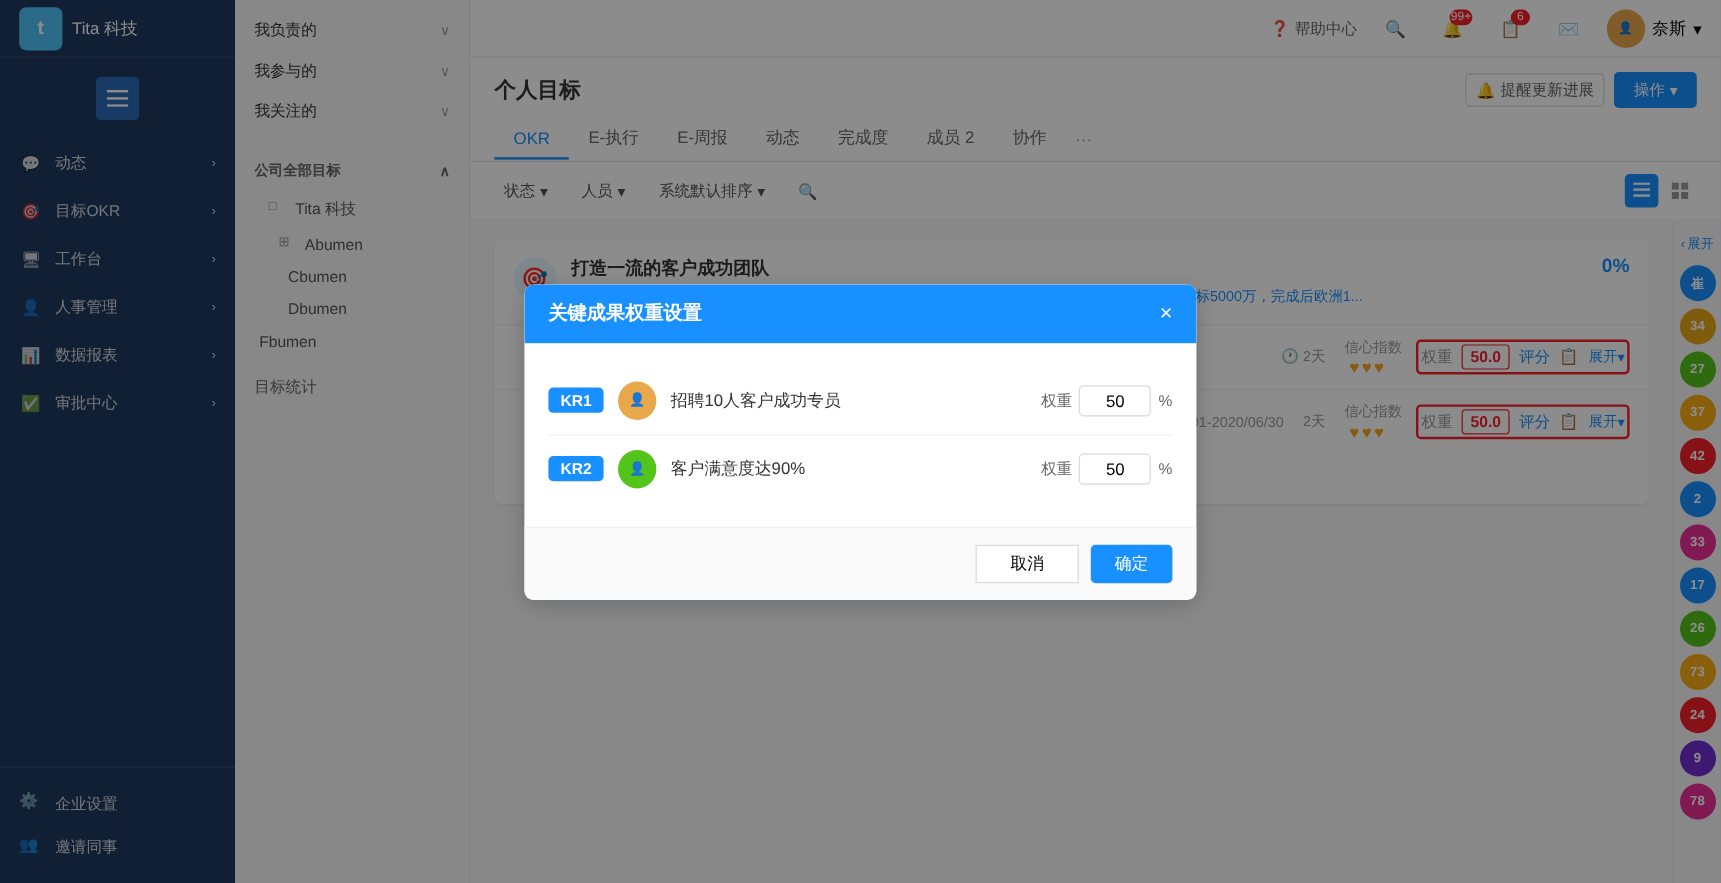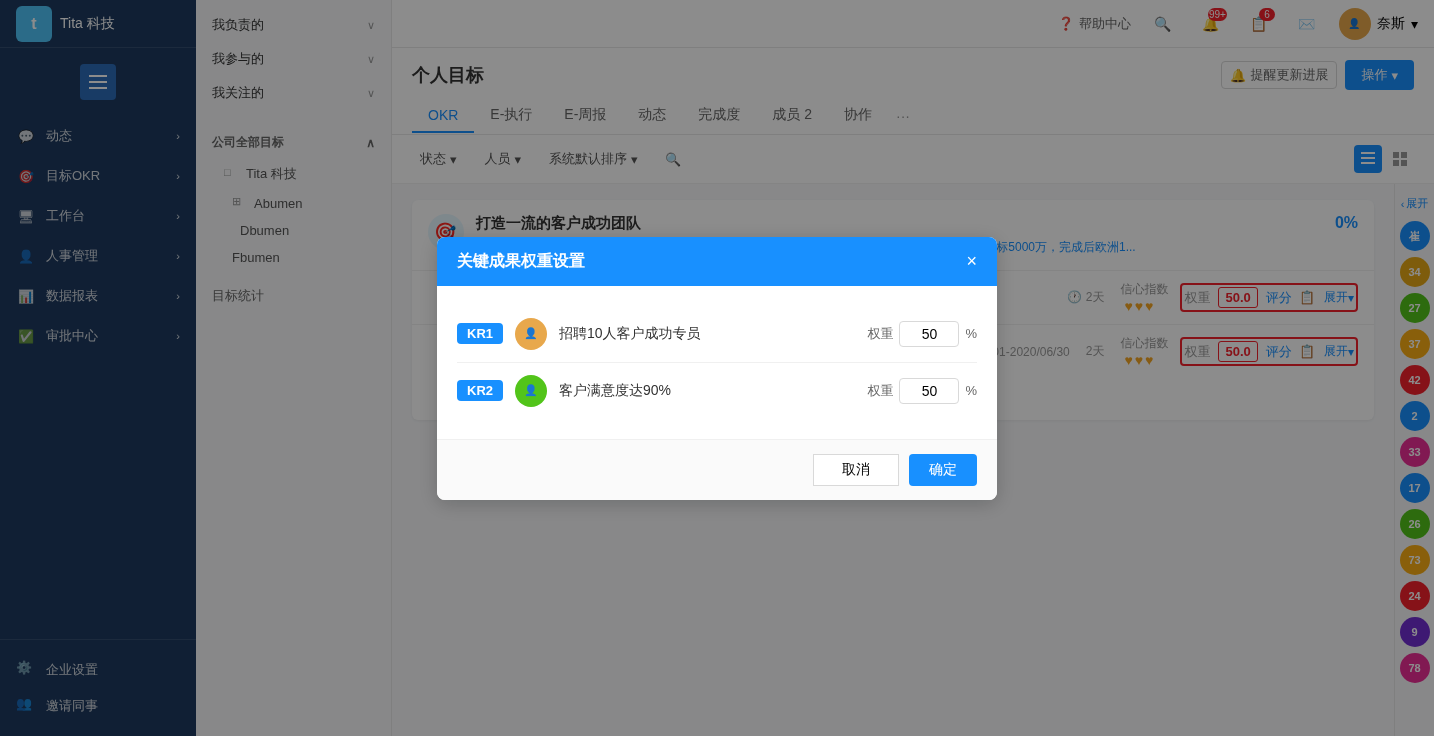--- a/index.html
+++ b/index.html
@@ -194,23 +194,26 @@
       </div>
       <div class="tree-item">
         <span class="tree-icon">□</span>
         <span>Tita 科技</span>
       </div>
       <div class="tree-item" style="padding-left:36px;">
         <span class="tree-icon">⊞</span>
         <span>Abumen</span>
       </div>
       <div class="tree-item" style="padding-left:44px;">
+        <span>Cbumen</span>
+      </div>
+      <div class="tree-item" style="padding-left:44px;">
         <span>Dbumen</span>
       </div>
-      <div class="tree-item" style="padding-left:36px;">
+      <div class="tree-item" style="padding-left:20px;">
         <span>Fbumen</span>
       </div>
     </div>
     <div class="stats-section">
       <span>目标统计</span>
     </div>
   </div>
 
   <div class="main-content">
 

